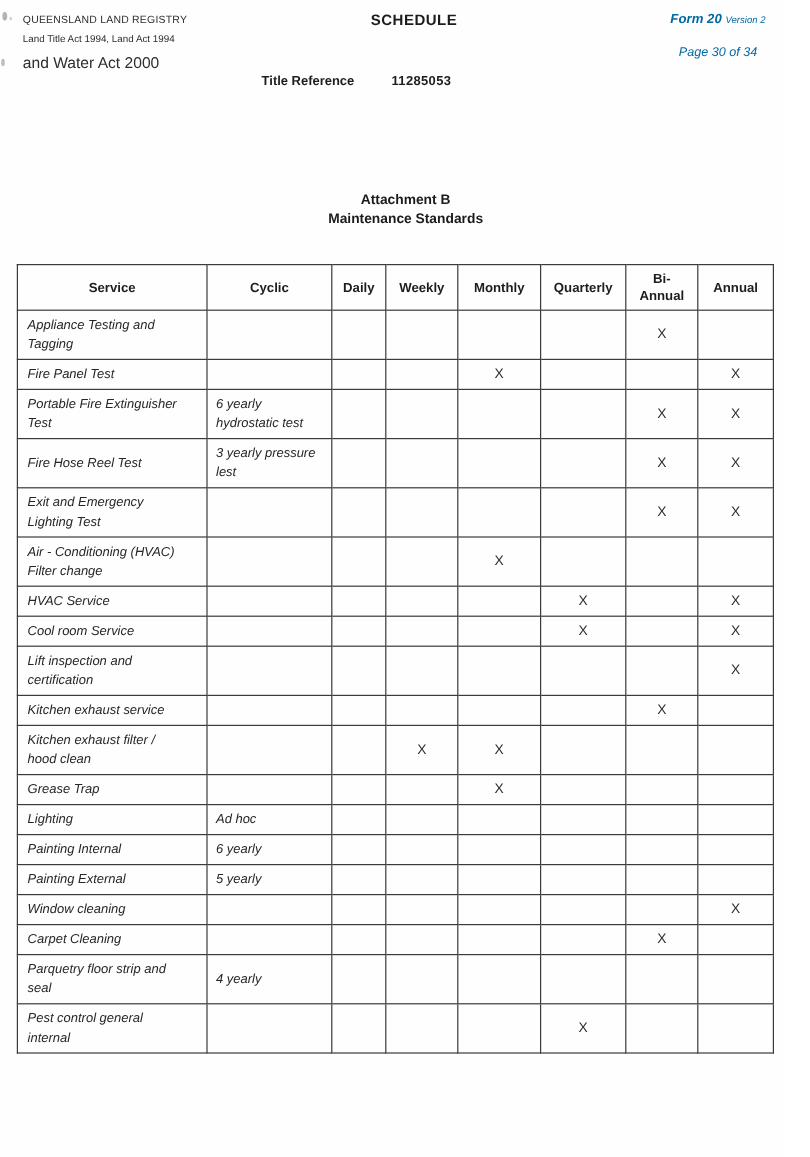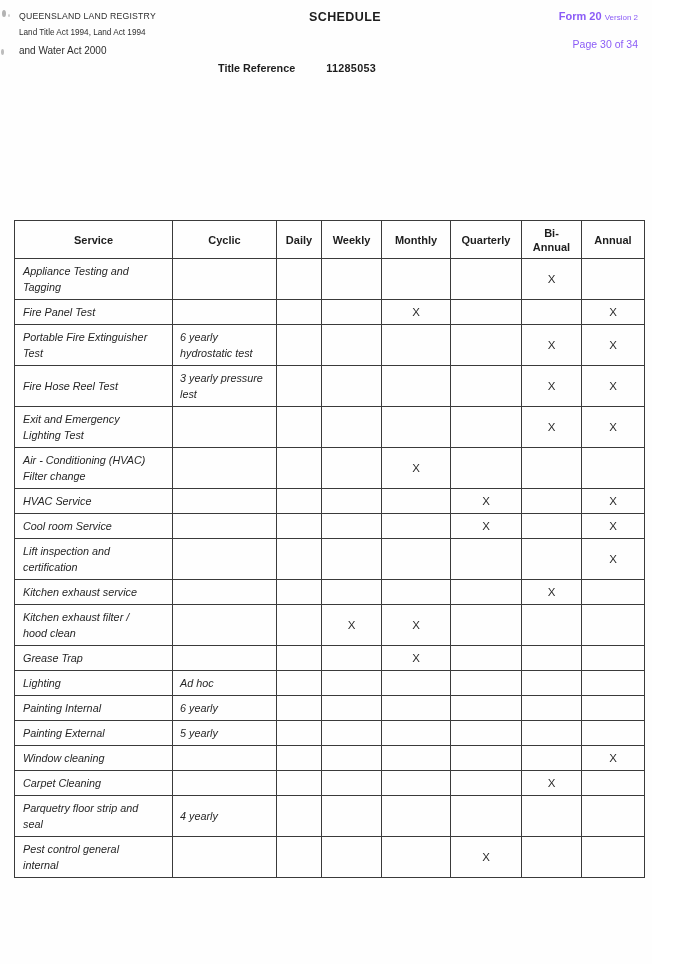--- a/index.html
+++ b/index.html
@@ -15,38 +15,39 @@
   }
   
   .registry-block {
     position: absolute;
     left: 19px;
     top: 11px;
     color: #2e2e2e;
   }
   .reg-line1 { font-size: 8.7px; letter-spacing: 0.2px; margin-bottom: 7px; }
   .reg-line2 { font-size: 8.2px; margin-bottom: 8px; }
-  .reg-line3 { font-size: 10px; }
+  .reg-line3 { font-size: 13px; }
   .schedule-title {
     position: absolute;
     left: 255px;
     top: 10px;
     width: 180px;
     text-align: center;
     font-size: 12.5px;
     font-weight: bold;
     letter-spacing: 0.4px;
     color: #1c1c1c;
   }
   .form-info {
     position: absolute;
     top: 10px;
     right: 14px;
-    text-align: right;
-    color: #8b5cf6;
+    text-align: center;
+    color: #0369a1;
+    font-style: italic;
   }
   .form-line { font-size: 11px; }
   .form-name { font-weight: bold; font-size: 11px; }
   .form-version { font-size: 8px; }
   .page-info { font-size: 10.5px; margin-top: 16px; }
   .title-ref {
     position: absolute;
     left: 218px;
     top: 62px;
     font-size: 10.8px;
@@ -142,20 +143,24 @@
       <span class="form-version">Version 2</span>
     </div>
     <div class="page-info">Page 30 of 34</div>
   </div>
 
   <div class="title-ref">
     <span class="title-ref-label">Title Reference</span>
     <span class="title-ref-value">11285053</span>
   </div>
 
+  <div class="attachment-heading">
+    <div>Attachment B</div>
+    <div>Maintenance Standards</div>
+  </div>
 
   <table class="maint-table">
     <colgroup>
         <col style="width: 158px;">
         <col style="width: 104px;">
         <col style="width: 45px;">
         <col style="width: 60px;">
         <col style="width: 69px;">
         <col style="width: 71px;">
         <col style="width: 60px;">

